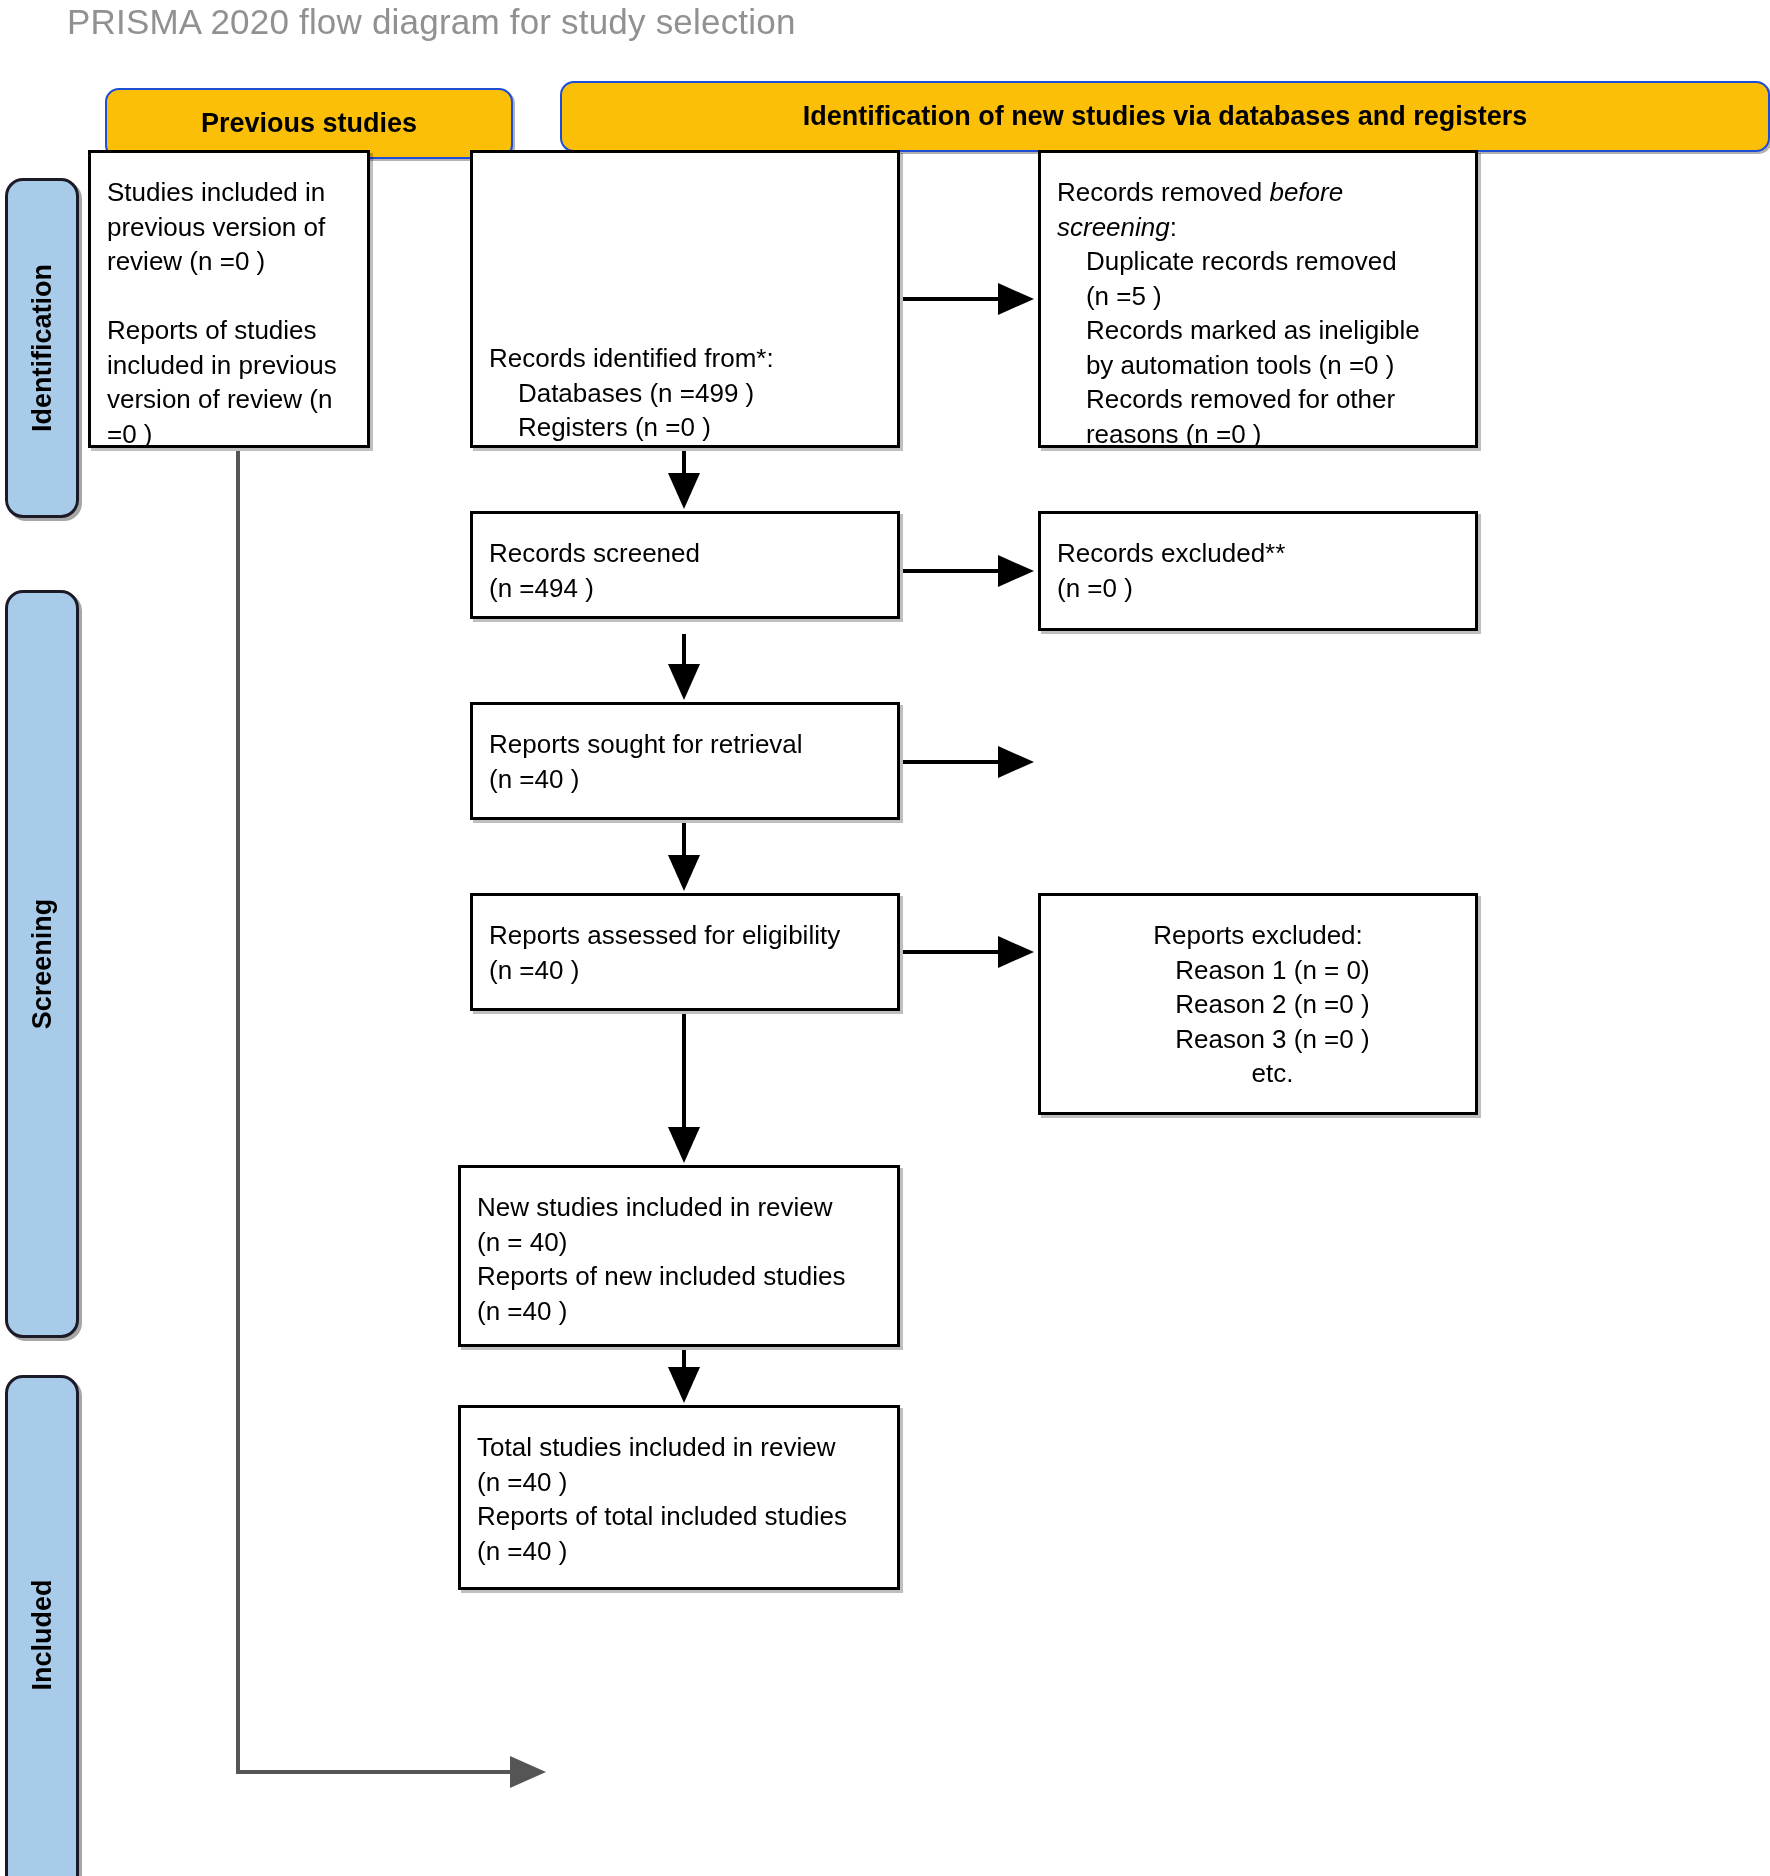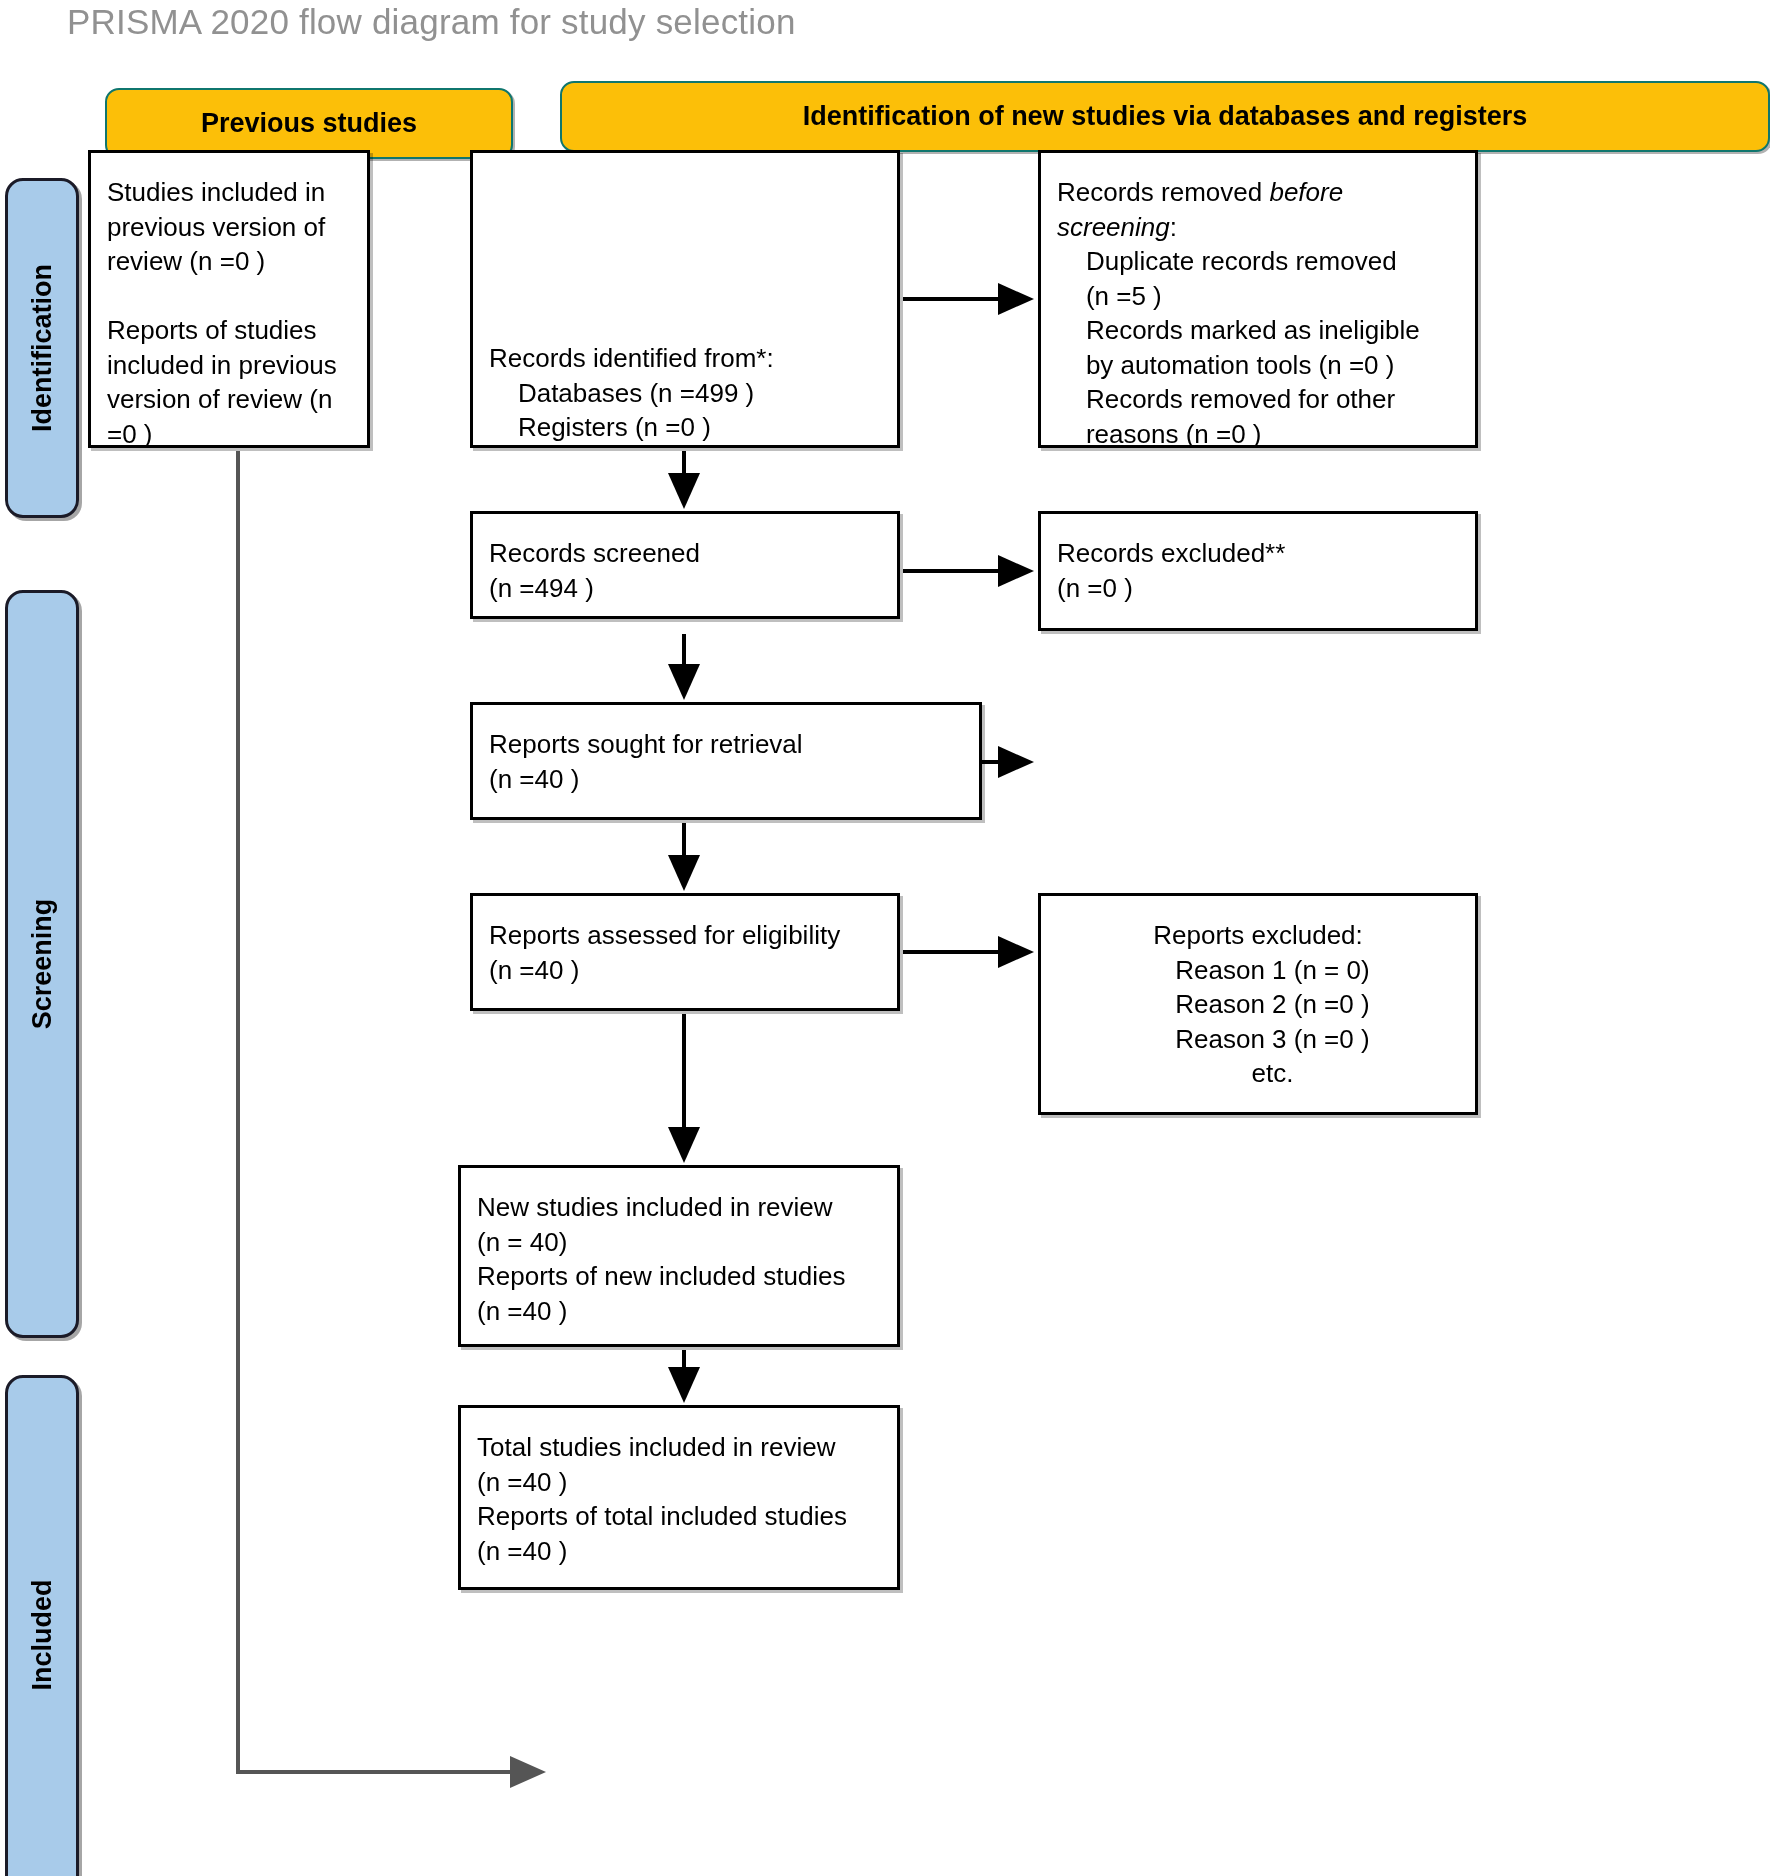--- a/index.html
+++ b/index.html
@@ -25,21 +25,21 @@
     font-size: 35px;
     color: #919191;
     letter-spacing: 0.2px;
     white-space: nowrap;
     text-align: center;
   }
   
   .header-bar {
     position: absolute;
     background: #FCBF08;
-    border: 2px solid #0f766e;
+    border: 2px solid #1d4ed8;
     border-radius: 14px;
     box-sizing: border-box;
     display: flex;
     align-items: center;
     justify-content: center;
     font-size: 27px;
     font-weight: bold;
     color: #000000;
     box-shadow: 2px 2px 0 rgba(0,0,0,0.30);
   }
@@ -88,21 +88,21 @@
     width: 100%;
   }
   .flow-box.align-top { align-items: flex-start; }
   .flow-box.align-top .flow-box-text { padding-top: 22px; }
 
   #box-previous-studies  { left: 88px;  top: 150px;  width: 282px; height: 298px; }
   #box-records-id        { left: 470px; top: 150px;  width: 430px; height: 298px; }
   #box-records-removed   { left: 1038px; top: 150px; width: 440px; height: 298px; }
   #box-records-screened  { left: 470px; top: 511px;  width: 430px; height: 108px; }
   #box-records-excluded  { left: 1038px; top: 511px; width: 440px; height: 120px; }
-  #box-reports-sought    { left: 470px; top: 702px;  width: 512px; height: 118px; }
+  #box-reports-sought    { left: 470px; top: 702px;  width: 430px; height: 118px; }
   #box-reports-not-retr  { left: 1038px; top: 702px; width: 440px; height: 118px; }
   #box-reports-assessed  { left: 470px; top: 893px;  width: 430px; height: 118px; }
   #box-reports-excluded  { left: 1038px; top: 893px; width: 440px; height: 222px; text-align: center; }
   #box-new-studies       { left: 458px; top: 1165px; width: 442px; height: 182px; }
   #box-total-studies     { left: 458px; top: 1405px; width: 442px; height: 185px; }
 
   
   #connectors {
     position: absolute;
     left: 0;

